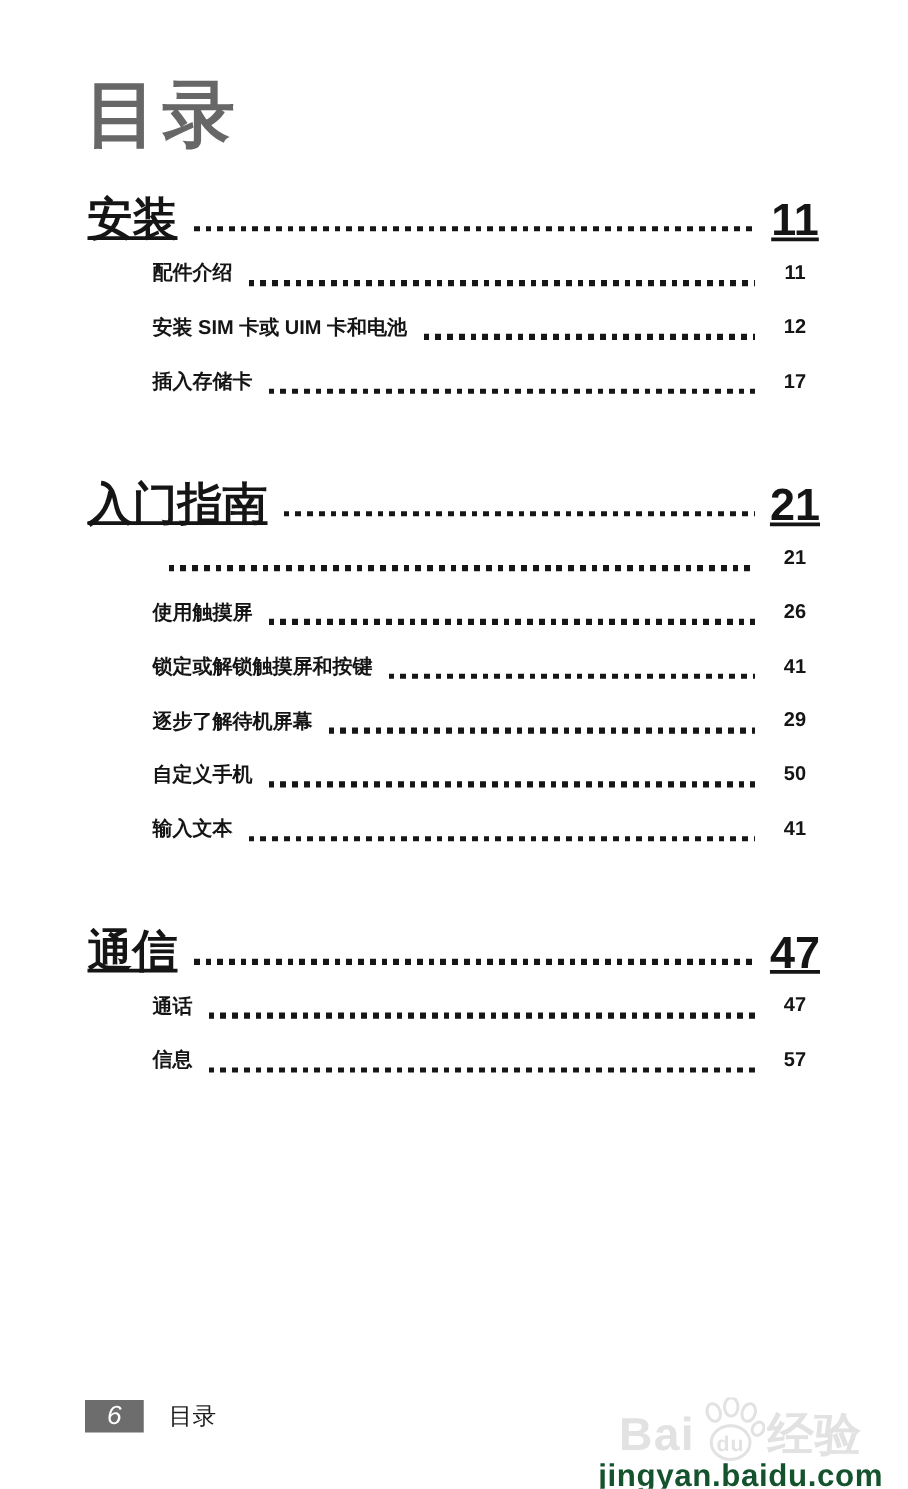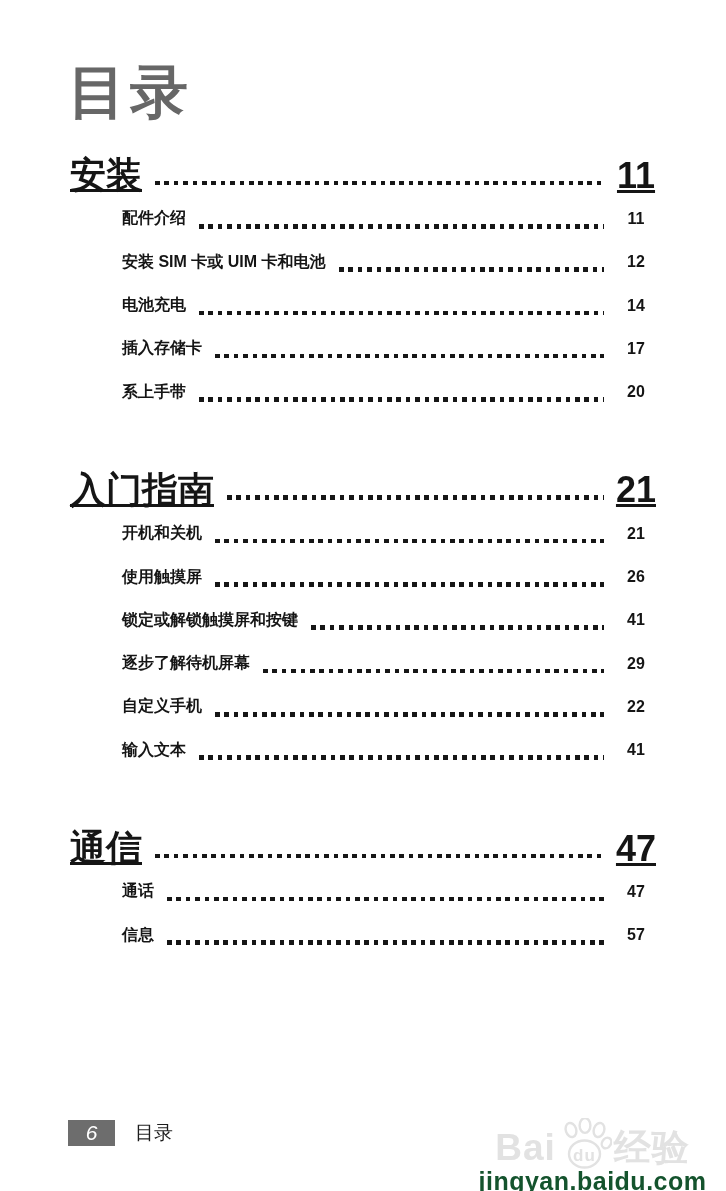--- a/index.html
+++ b/index.html
@@ -118,41 +118,30 @@
         <span class="toc-title">配件介绍</span>
         <span class="toc-leader"></span>
         <span class="toc-page">11</span>
       </div>
       <div class="toc-row item">
         <span class="toc-title">安装 SIM 卡或 UIM 卡和电池</span>
         <span class="toc-leader"></span>
         <span class="toc-page">12</span>
       </div>
       <div class="toc-row item">
-        <span class="toc-title">电池充电</span>
-        <span class="toc-leader"></span>
-        <span class="toc-page">14</span>
-      </div>
-      <div class="toc-row item">
         <span class="toc-title">插入存储卡</span>
         <span class="toc-leader"></span>
         <span class="toc-page">17</span>
-      </div>
-      <div class="toc-row item">
-        <span class="toc-title">系上手带</span>
-        <span class="toc-leader"></span>
-        <span class="toc-page">20</span>
       </div>
       <div class="toc-row section gap">
         <span class="toc-title">入门指南</span>
         <span class="toc-leader"></span>
         <span class="toc-page">21</span>
       </div>
       <div class="toc-row item">
-        <span class="toc-title">开机和关机</span>
         <span class="toc-leader"></span>
         <span class="toc-page">21</span>
       </div>
       <div class="toc-row item">
         <span class="toc-title">使用触摸屏</span>
         <span class="toc-leader"></span>
         <span class="toc-page">26</span>
       </div>
       <div class="toc-row item">
         <span class="toc-title">锁定或解锁触摸屏和按键</span>
@@ -160,21 +149,21 @@
         <span class="toc-page">41</span>
       </div>
       <div class="toc-row item">
         <span class="toc-title">逐步了解待机屏幕</span>
         <span class="toc-leader"></span>
         <span class="toc-page">29</span>
       </div>
       <div class="toc-row item">
         <span class="toc-title">自定义手机</span>
         <span class="toc-leader"></span>
-        <span class="toc-page">22</span>
+        <span class="toc-page">50</span>
       </div>
       <div class="toc-row item">
         <span class="toc-title">输入文本</span>
         <span class="toc-leader"></span>
         <span class="toc-page">41</span>
       </div>
       <div class="toc-row section gap">
         <span class="toc-title">通信</span>
         <span class="toc-leader"></span>
         <span class="toc-page">47</span>

